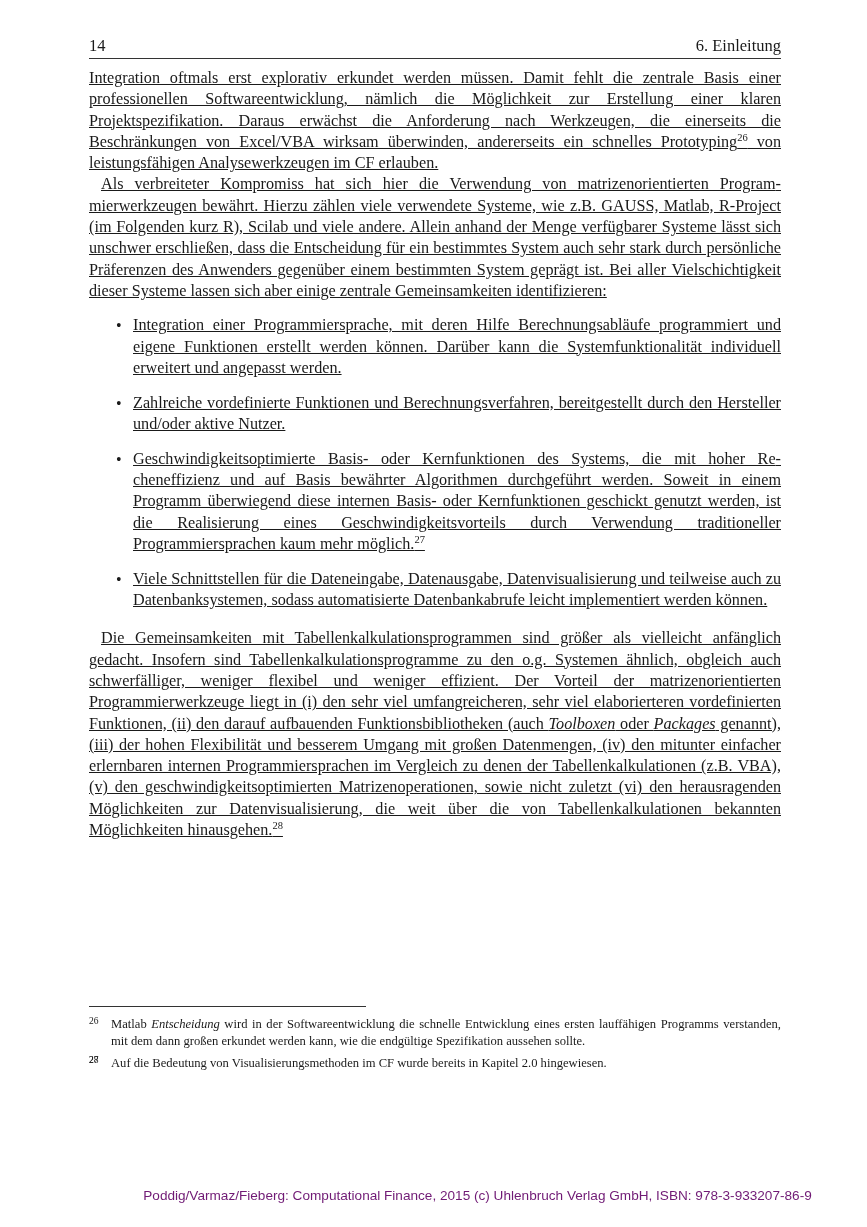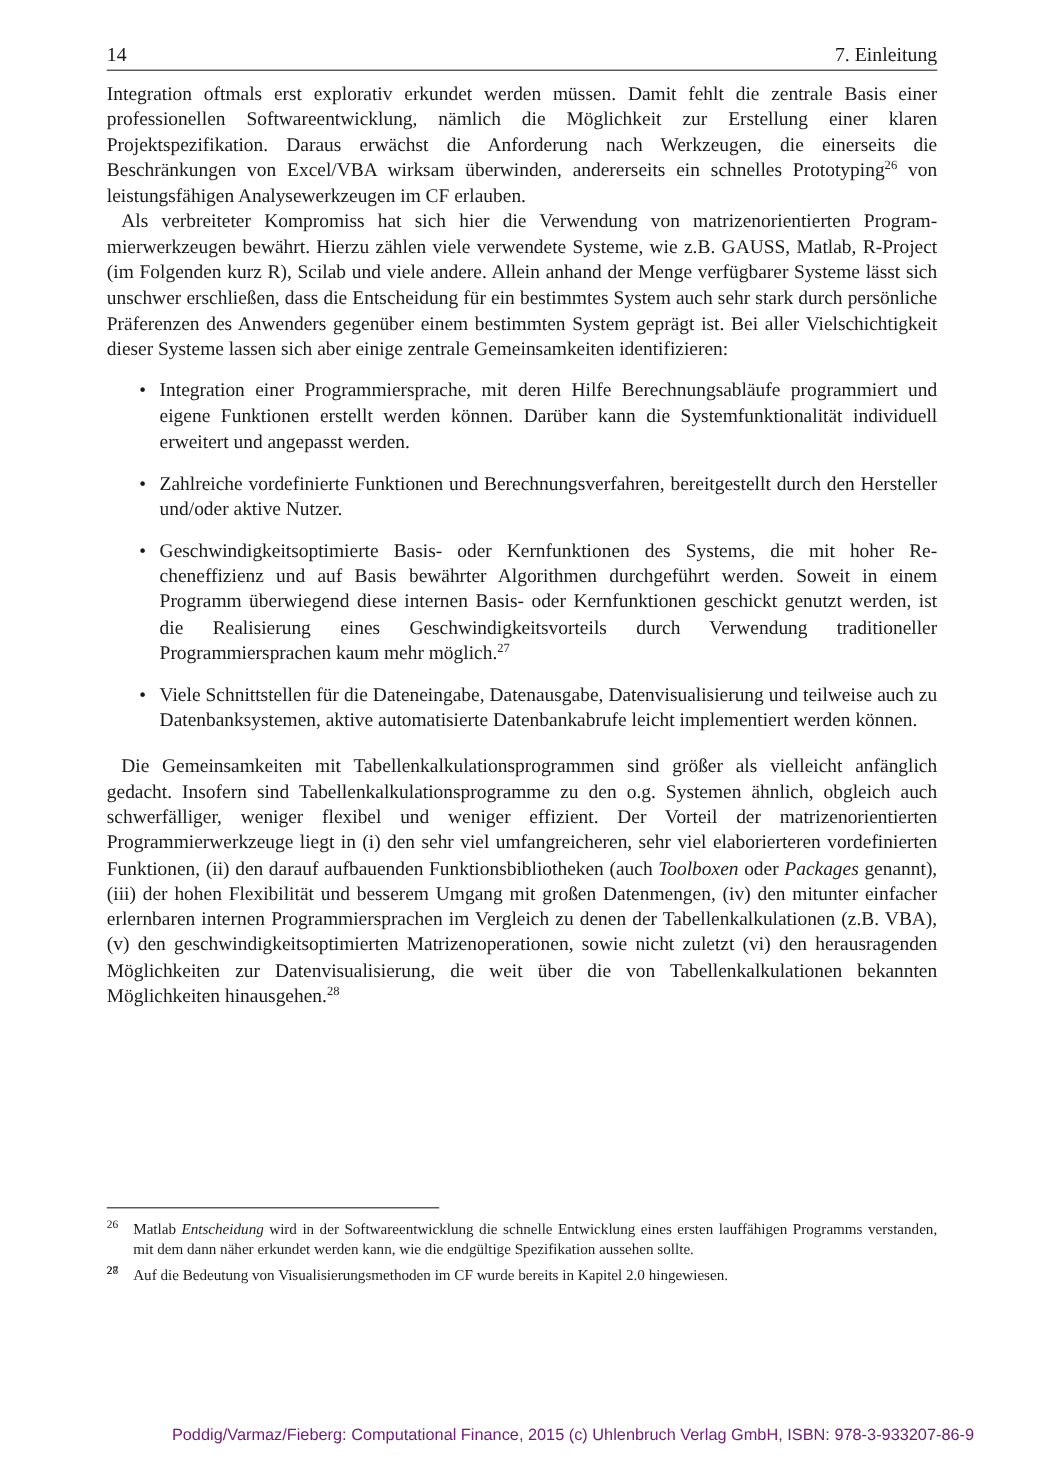--- a/index.html
+++ b/index.html
@@ -4,21 +4,21 @@
 <style>
   html, body { margin: 0; padding: 0; background: #ffffff; }
   body { width: 867px; height: 1227px; position: relative; overflow: hidden;
          font-family: "Liberation Serif", "DejaVu Serif", serif; color: #1a1a1a; }
   .page { position: absolute; left: 89px; top: 0; width: 692px; }
   .running-head { position: absolute; top: 36px; left: 0; width: 692px; height: 22px;
                   font-size: 16.5px; border-bottom: 1px solid #333; }
   .running-head .pg { position: absolute; left: 0; top: 0; }
   .running-head .ch { position: absolute; right: 0; top: 0; }
   .body { position: absolute; top: 68px; left: 0; width: 692px; font-size: 16.2px; line-height: 21.3px;
-          text-align: justify; hyphens: manual; }
+          text-align: justify; hyphens: manual; text-decoration: underline; }
   .body p { margin: 0; }
   .body p.indent { text-indent: 12px; }
   sup { font-size: 10.5px; line-height: 0; vertical-align: 6px; }
   ul.bullets { list-style: none; margin: 13px 0 0 0; padding: 0 0 0 44px; }
   ul.bullets li { position: relative; margin: 0 0 13.5px 0; }
   ul.bullets li::before { content: "•"; position: absolute; left: -17px; top: 0; font-size: 16px; }
   .after-list { margin-top: 17px !important; }
   .fn-rule { position: absolute; left: 0; top: 1006px; width: 277px; border-top: 1px solid #333; }
   .footnotes { position: absolute; top: 1016px; left: 0; width: 692px; font-size: 12.6px; line-height: 16.6px;
                text-align: justify; }
@@ -27,43 +27,43 @@
   .watermark { position: absolute; top: 1188px; left: 0; width: 867px; text-align: center;
                font-family: "Liberation Sans", "DejaVu Sans", sans-serif; font-size: 13.6px; color: #701a75; margin-left: 44px; }
   em { font-style: italic; }
 </style>
 </head>
 <body>
 
 <div class="page">
   <div class="running-head">
     <span class="pg">14</span>
-    <span class="ch">7. Einleitung</span>
+    <span class="ch">6. Einleitung</span>
   </div>
 
   <div class="body">
     <p><span>Integration oftmals erst explorativ erkundet werden müssen. Damit fehlt die zentrale Basis einer professionellen Softwareentwicklung, nämlich die Möglichkeit zur Erstellung einer klaren Projektspezifikation. Daraus erwächst die Anforderung nach Werkzeugen, die einerseits die Beschränkungen von Excel/VBA wirksam überwinden, andererseits ein schnelles Prototyping</span><sup>26</sup><span> von leistungsfähigen Analysewerkzeugen im CF erlauben.</span></p>
     <p class="indent">Als verbreiteter Kompromiss hat sich hier die Verwendung von matrizenorientierten Program­mierwerkzeugen bewährt. Hierzu zählen viele verwendete Systeme, wie z.B. GAUSS, Matlab, R-Project (im Folgenden kurz R), Scilab und viele andere. Allein anhand der Menge verfügba­rer Systeme lässt sich unschwer erschließen, dass die Entscheidung für ein bestimmtes System auch sehr stark durch persönliche Präferenzen des Anwenders gegenüber einem bestimmten System geprägt ist. Bei aller Vielschichtigkeit dieser Systeme lassen sich aber einige zentrale Gemeinsamkeiten identifizieren:</p>
 
     <ul class="bullets">
       <li><span>Integration einer Programmiersprache, mit deren Hilfe Berechnungsabläufe programmiert und eigene Funktionen erstellt werden können. Darüber kann die Systemfunktionalität individuell erweitert und angepasst werden.</span></li>
       <li><span>Zahlreiche vordefinierte Funktionen und Berechnungsverfahren, bereitgestellt durch den Hersteller und/oder aktive Nutzer.</span></li>
       <li><span>Geschwindigkeitsoptimierte Basis- oder Kernfunktionen des Systems, die mit hoher Re­cheneffizienz und auf Basis bewährter Algorithmen durchgeführt werden. Soweit in einem Programm überwiegend diese internen Basis- oder Kernfunktionen geschickt genutzt wer­den, ist die Realisierung eines Geschwindigkeitsvorteils durch Verwendung traditioneller Programmiersprachen kaum mehr möglich.</span><sup>27</sup></li>
-      <li><span>Viele Schnittstellen für die Dateneingabe, Datenausgabe, Datenvisualisierung und teilweise auch zu Datenbanksystemen, aktive automatisierte Datenbankabrufe leicht implementiert werden können.</span></li>
+      <li><span>Viele Schnittstellen für die Dateneingabe, Datenausgabe, Datenvisualisierung und teilweise auch zu Datenbanksystemen, sodass automatisierte Datenbankabrufe leicht implementiert werden können.</span></li>
     </ul>
 
     <p class="indent after-list"><span>Die Gemeinsamkeiten mit Tabellenkalkulationsprogrammen sind größer als vielleicht anfäng­lich gedacht. Insofern sind Tabellenkalkulationsprogramme zu den o.g. Systemen ähnlich, obgleich auch schwerfälliger, weniger flexibel und weniger effizient. Der Vorteil der matrizenorientierten Programmierwerkzeuge liegt in (i) den sehr viel umfangreicheren, sehr viel elaborierteren vorde­finierten Funktionen, (ii) den darauf aufbauenden Funktionsbibliotheken (auch </span><em>Toolboxen</em><span> oder </span><em>Packages</em><span> genannt), (iii) der hohen Flexibilität und besserem Umgang mit großen Datenmengen, (iv) den mitunter einfacher erlernbaren internen Programmiersprachen im Vergleich zu denen der Tabellenkalkulationen (z.B. VBA), (v) den geschwindigkeitsoptimierten Matrizenoperationen, sowie nicht zuletzt (vi) den herausragenden Möglichkeiten zur Datenvisualisierung, die weit über die von Tabellenkalkulationen bekannten Möglichkeiten hinausgehen.</span><sup>28</sup></p>
   </div>
 
   <div class="fn-rule"></div>
 
   <div class="footnotes">
     <div class="fn">
       <span class="num">26</span>
-      <span>Matlab </span><em>Entscheidung</em><span> wird in der Softwareentwicklung die schnelle Entwicklung eines ersten lauffähigen Programms verstanden, mit dem dann näher erkundet werden kann, wie die endgültige Spezifikation aussehen sollte.</span>
+      <span>Matlab </span><em>Entscheidung</em><span> wird in der Softwareentwicklung die schnelle Entwicklung eines ersten lauffähigen Programms verstanden, mit dem dann großen erkundet werden kann, wie die endgültige Spezifikation aussehen sollte.</span>
     </div>
     <div class="fn">
       <span class="num">27</span>
     </div>
     <div class="fn">
       <span class="num">28</span>
       <span>Auf die Bedeutung von Visualisierungsmethoden im CF wurde bereits in Kapitel 2.0 hingewiesen.</span>
     </div>
   </div>
 </div>

